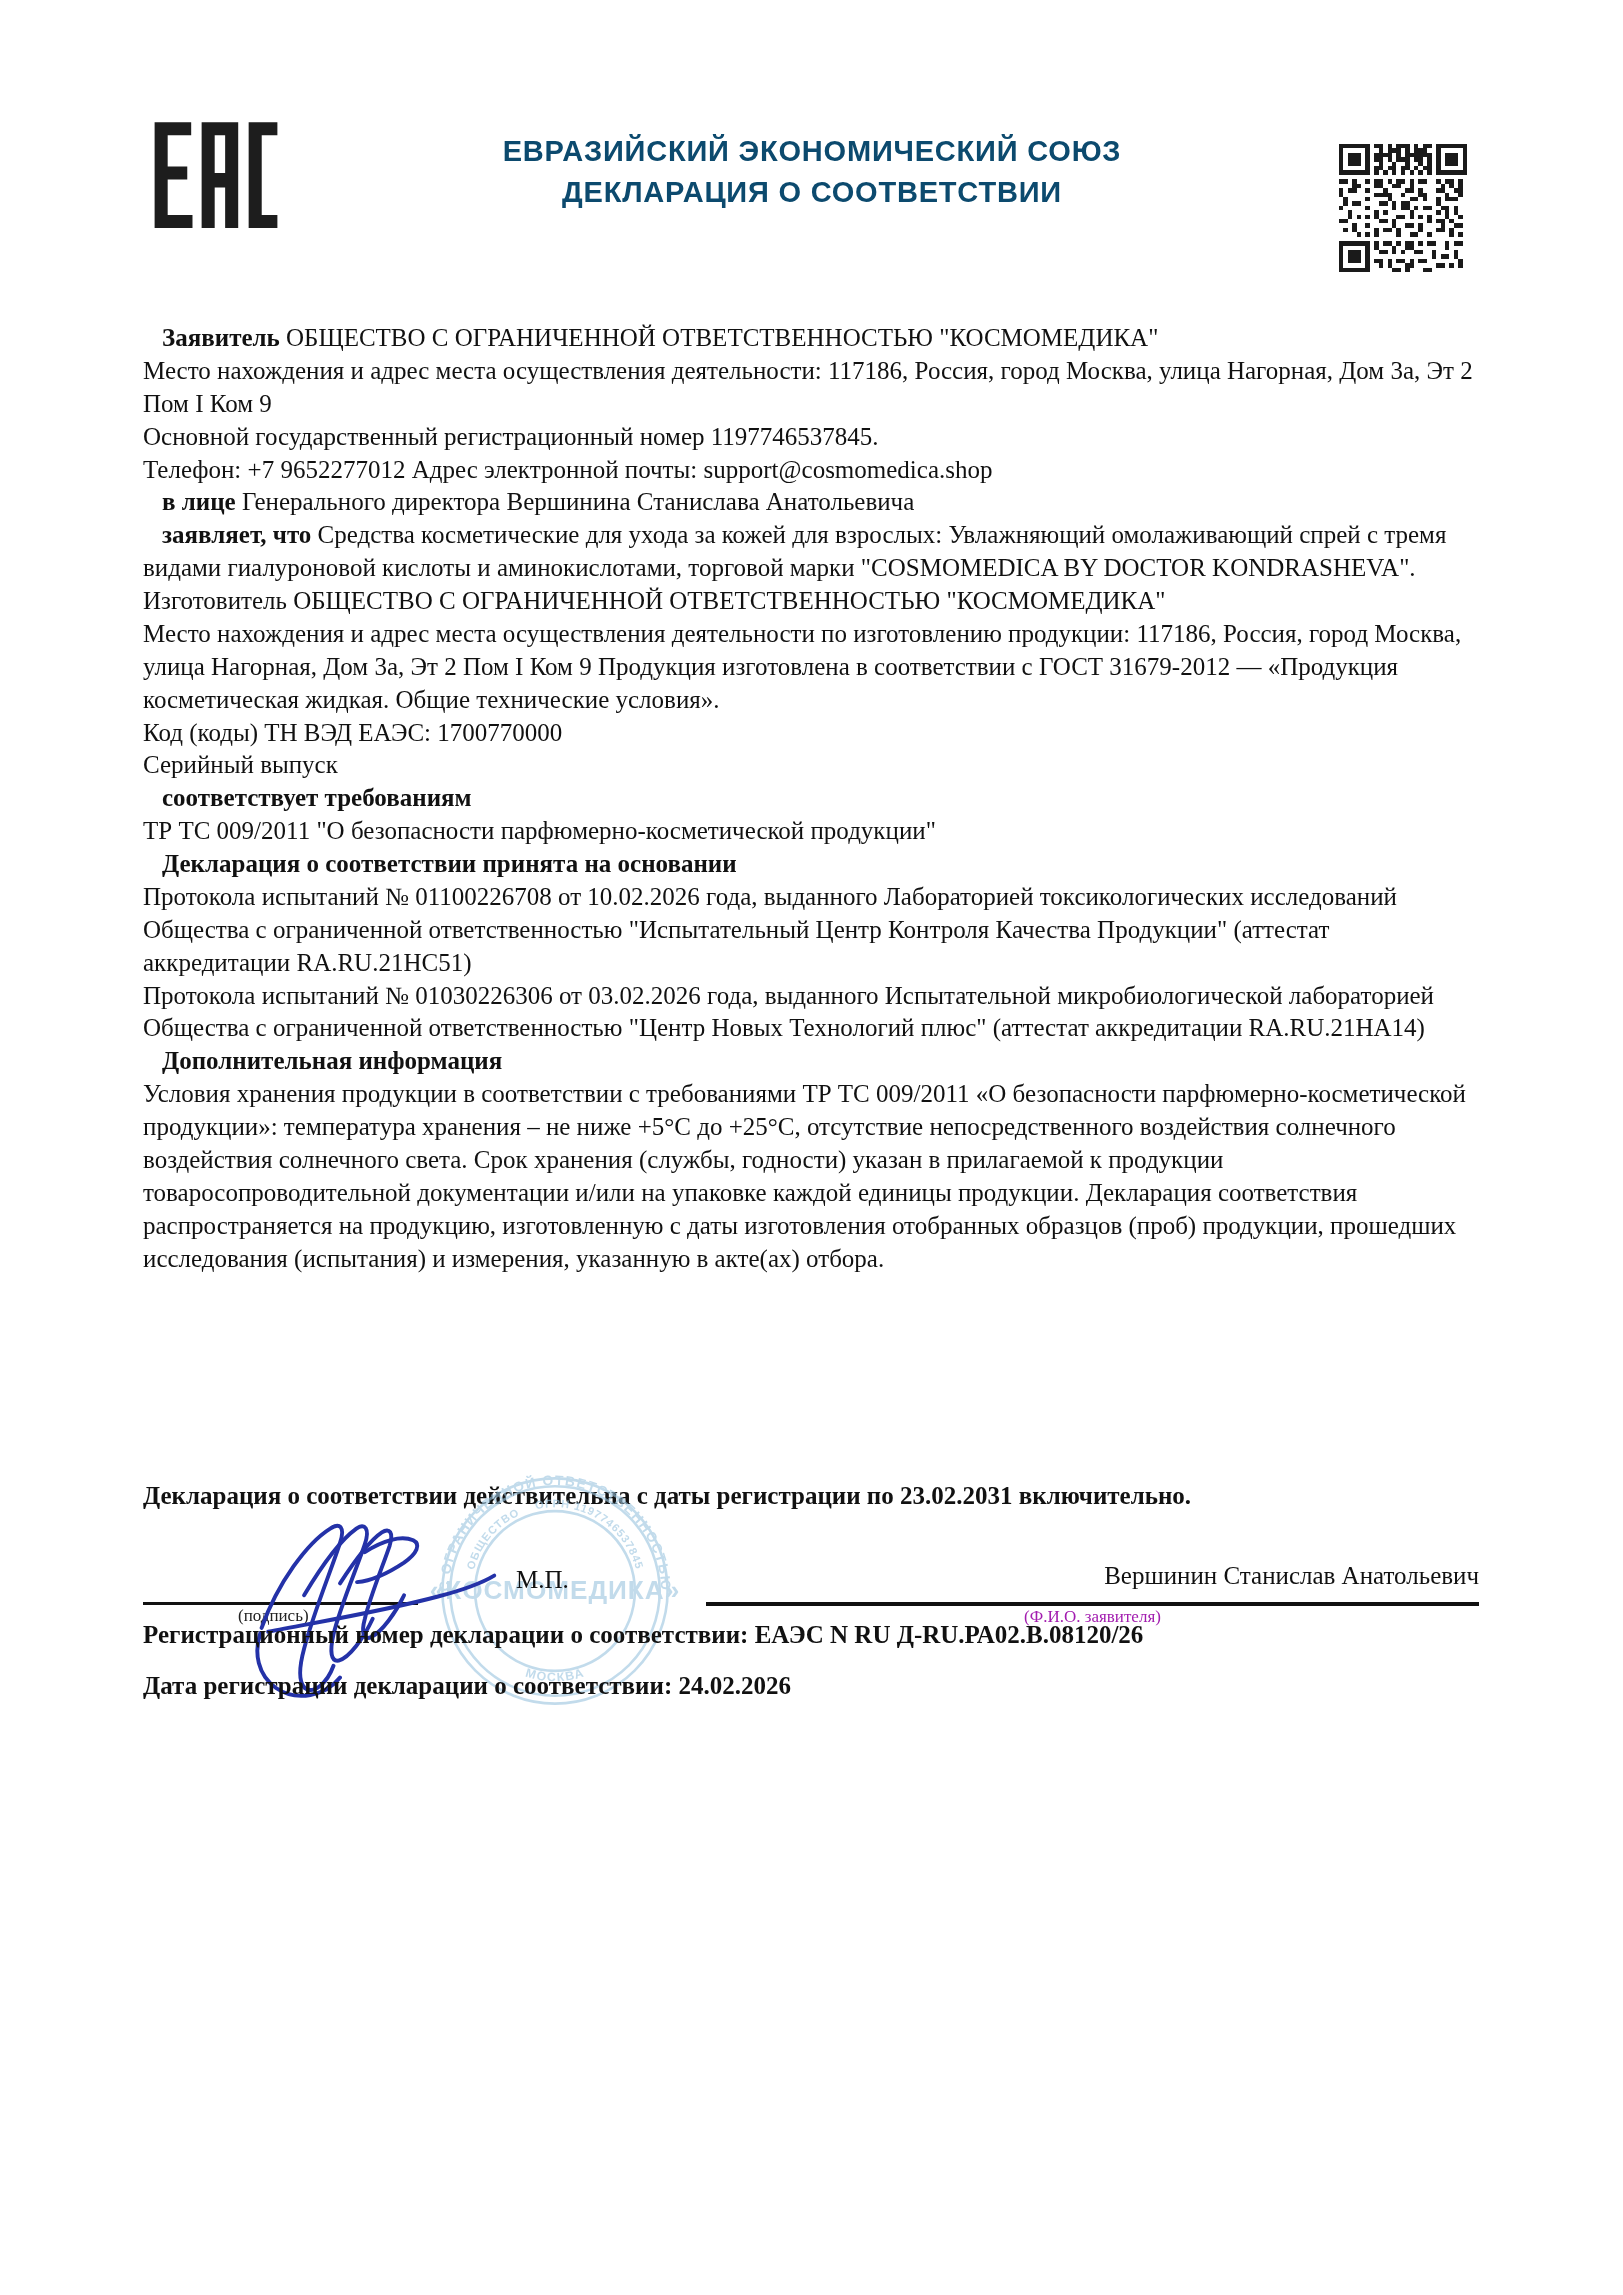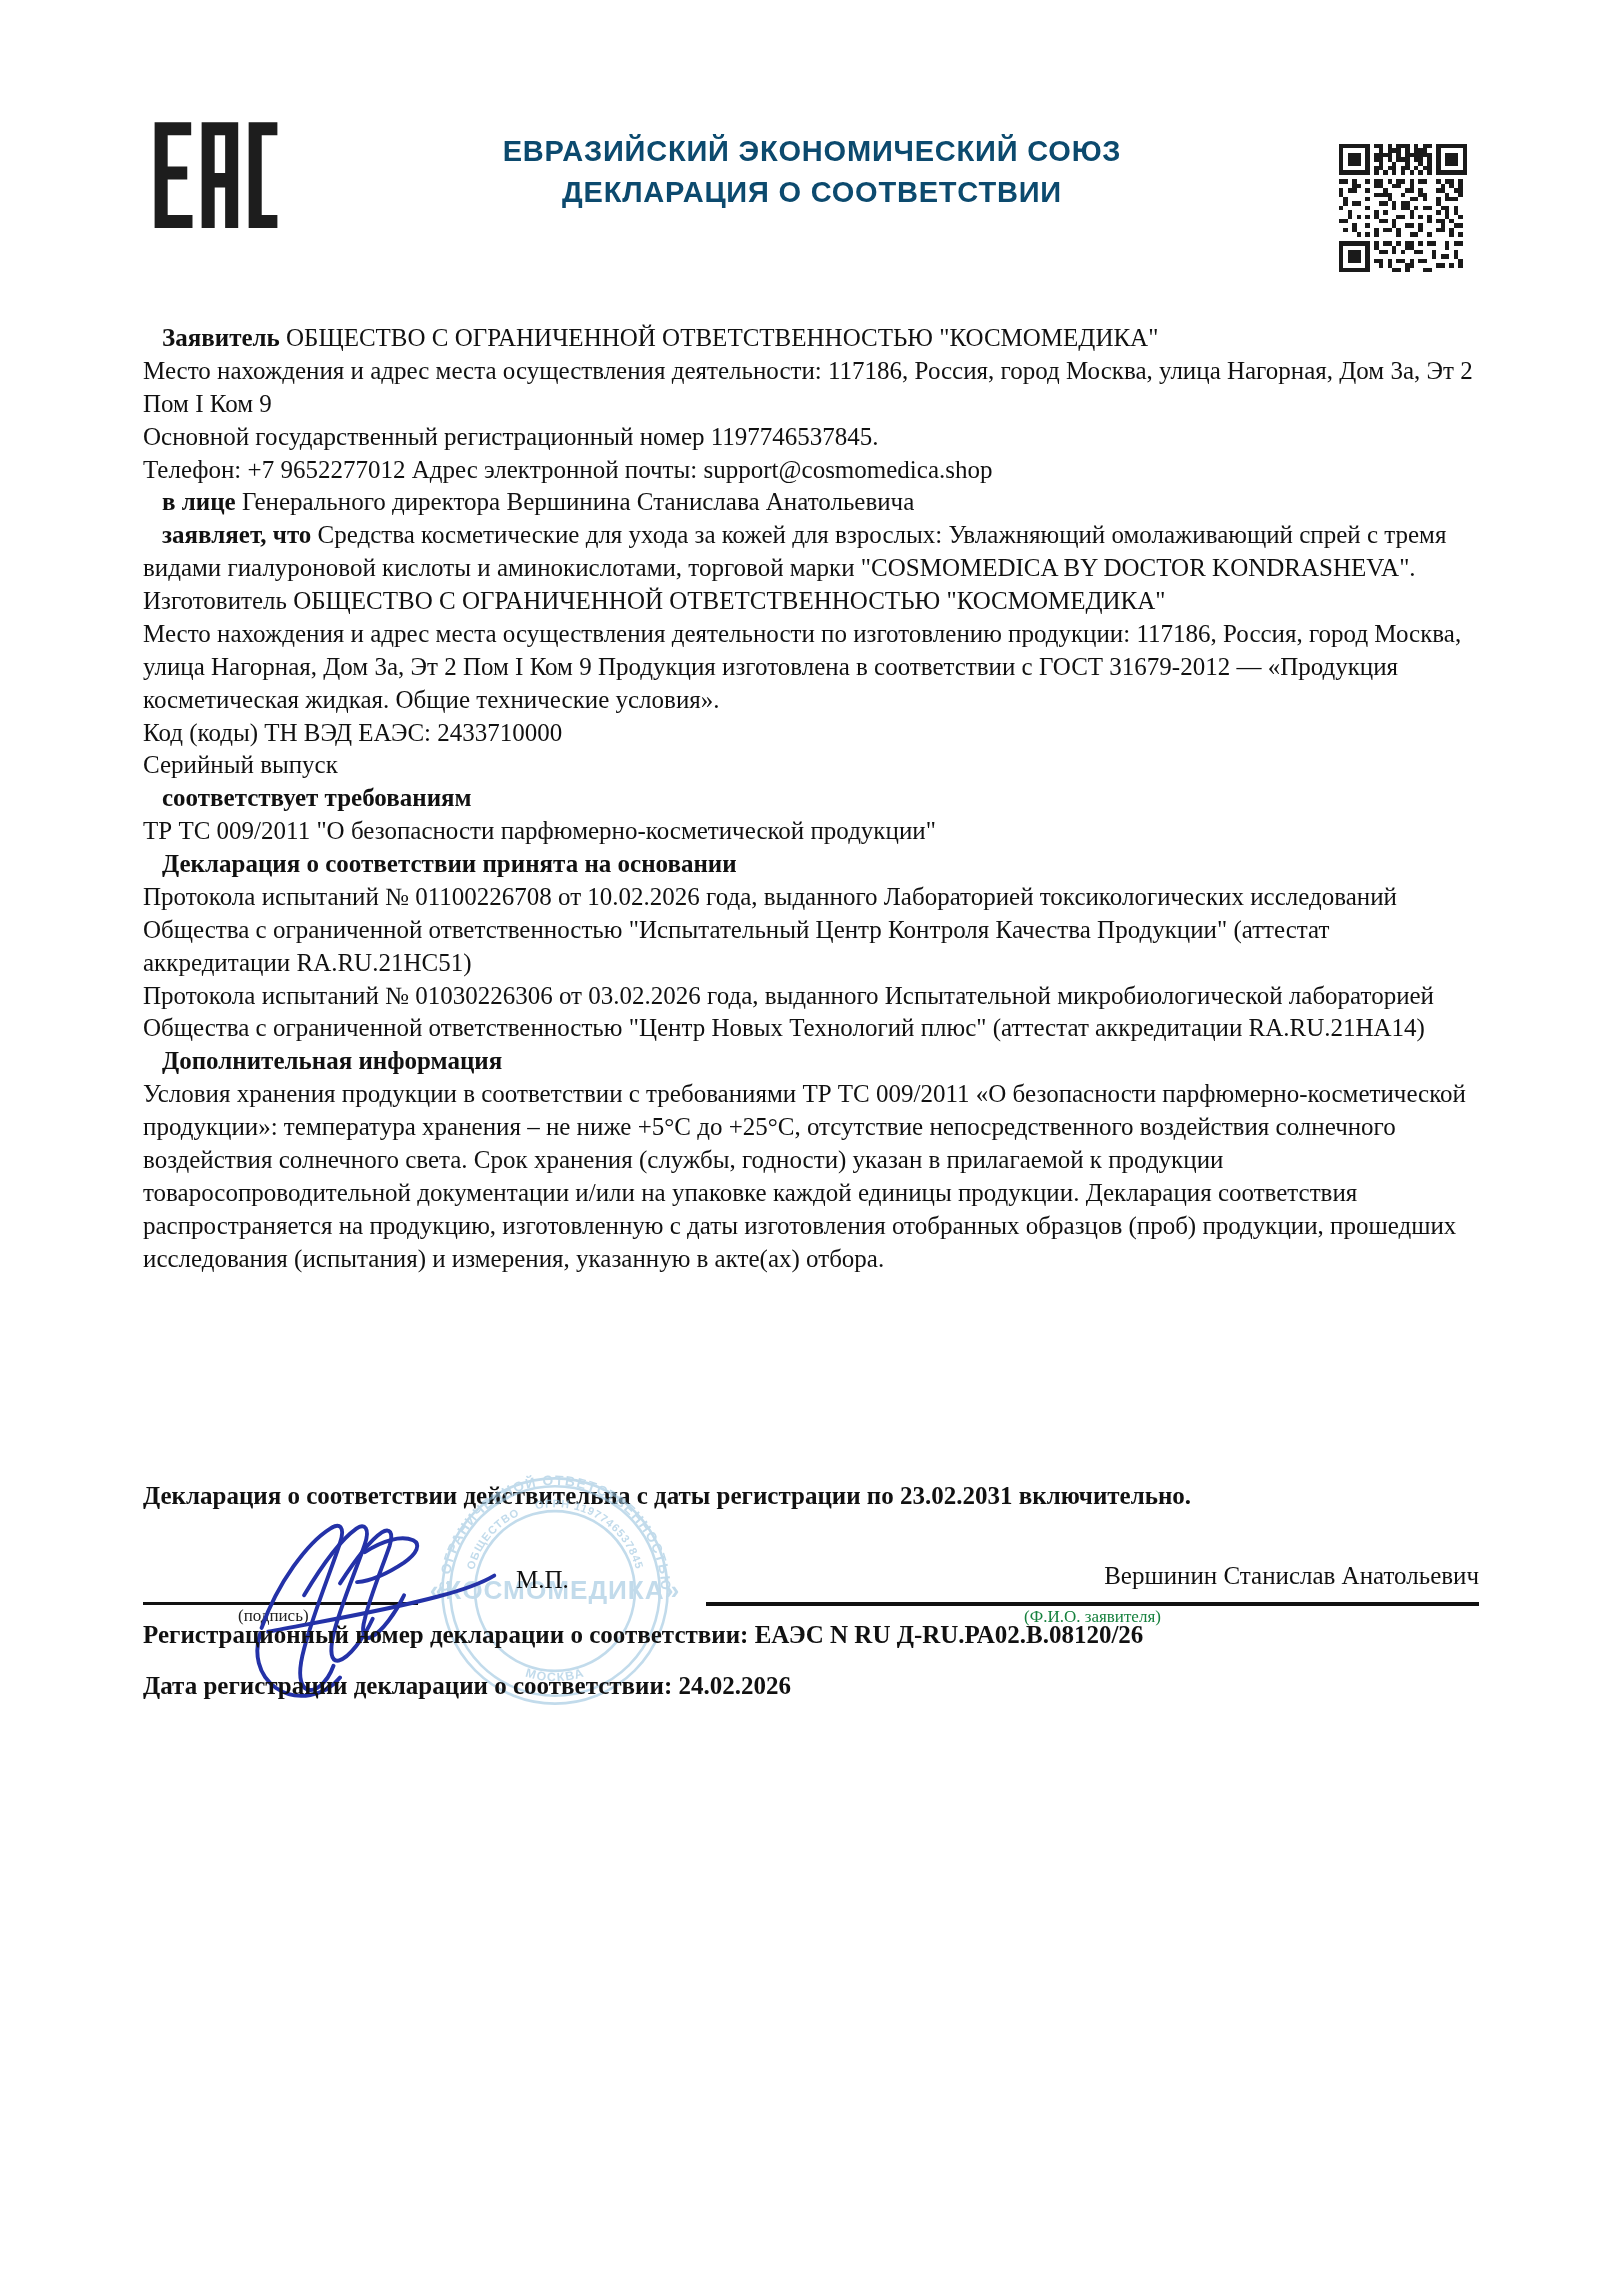--- a/index.html
+++ b/index.html
@@ -135,21 +135,21 @@
     text-align: right;
     font-size: 25px;
   }
   .sig-caption-right {
     position: absolute;
     left: 563px;
     top: 82px;
     width: 773px;
     text-align: center;
     font-size: 17px;
-    color: #15803d;
+    color: #a21caf;
   }
 
   
   .signature {
     position: absolute;
     left: 242px;
     top: 1497px;
     width: 281px;
     height: 216px;
     pointer-events: none;
@@ -392,21 +392,21 @@
       <span>Средства косметические для ухода за кожей для взрослых: Увлажняющий омолаживающий спрей с тремя видами гиалуроновой кислоты и аминокислотами, торговой марки "COSMOMEDICA BY DOCTOR KONDRASHEVA".</span>
     </p>
 
     <p class="para">
       <span>Изготовитель</span>
       <span>ОБЩЕСТВО С ОГРАНИЧЕННОЙ ОТВЕТСТВЕННОСТЬЮ "КОСМОМЕДИКА"</span>
     </p>
 
     <p class="para">Место нахождения и адрес места осуществления деятельности по изготовлению продукции: 117186, Россия, город Москва, улица Нагорная, Дом 3а, Эт 2 Пом I Ком 9  Продукция изготовлена в соответствии с ГОСТ 31679-2012 — «Продукция косметическая жидкая. Общие технические условия».</p>
 
-    <p class="para">Код (коды) ТН ВЭД ЕАЭС: 2433710000</p>
+    <p class="para">Код (коды) ТН ВЭД ЕАЭС: 1700770000</p>
 
     <p class="para">Серийный выпуск</p>
 
     <p class="para bold">соответствует требованиям</p>
 
     <p class="para">ТР ТС 009/2011 "О безопасности парфюмерно-косметической продукции"</p>
 
     <p class="para bold">Декларация о соответствии принята на основании</p>
 
     <p class="para">Протокола испытаний № 01100226708 от 10.02.2026 года, выданного Лабораторией токсикологических исследований Общества с ограниченной ответственностью "Испытательный Центр Контроля Качества Продукции"  (аттестат аккредитации RA.RU.21НС51)</p>

